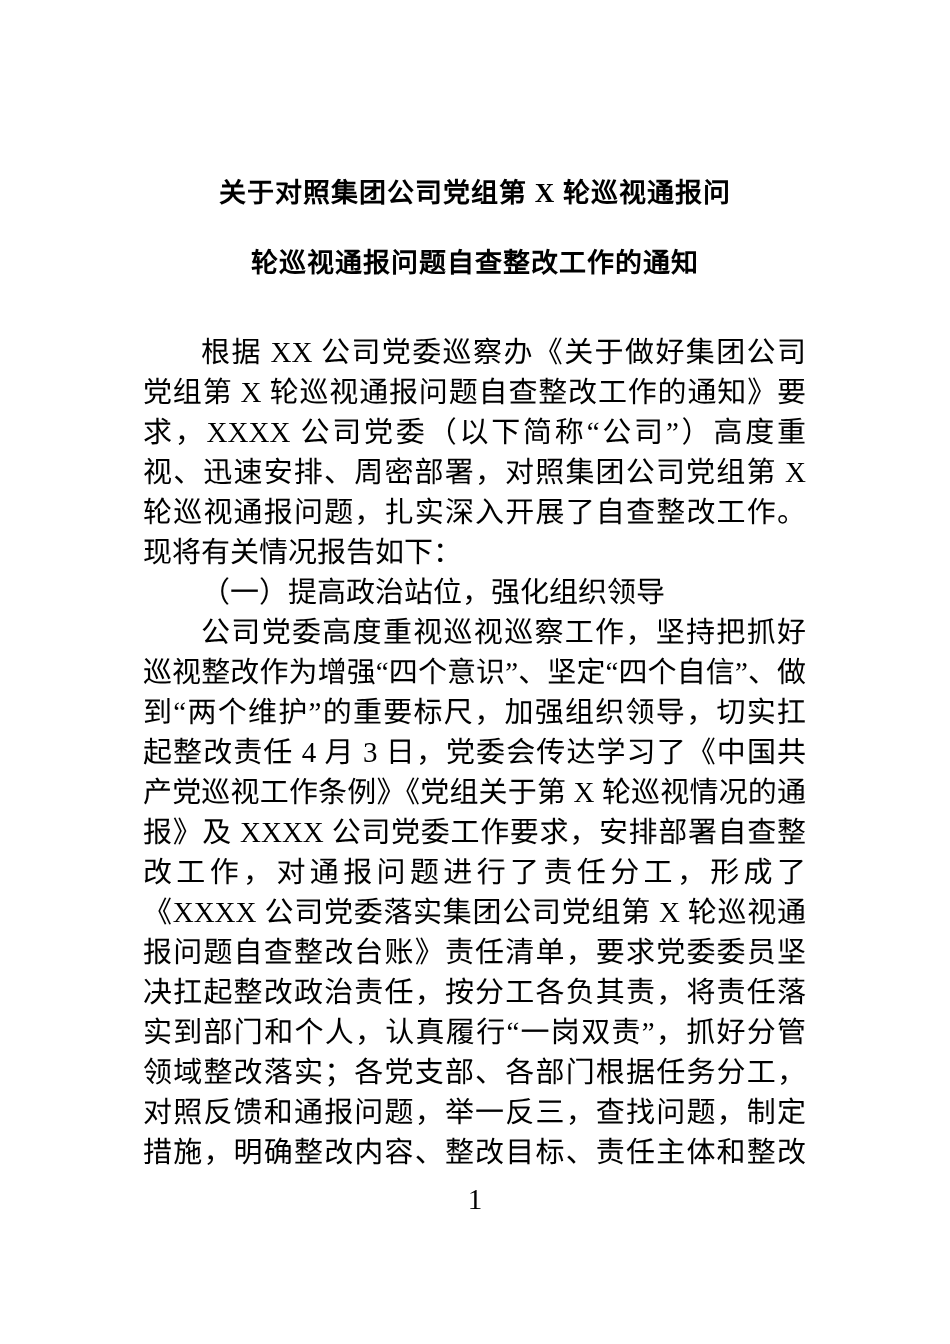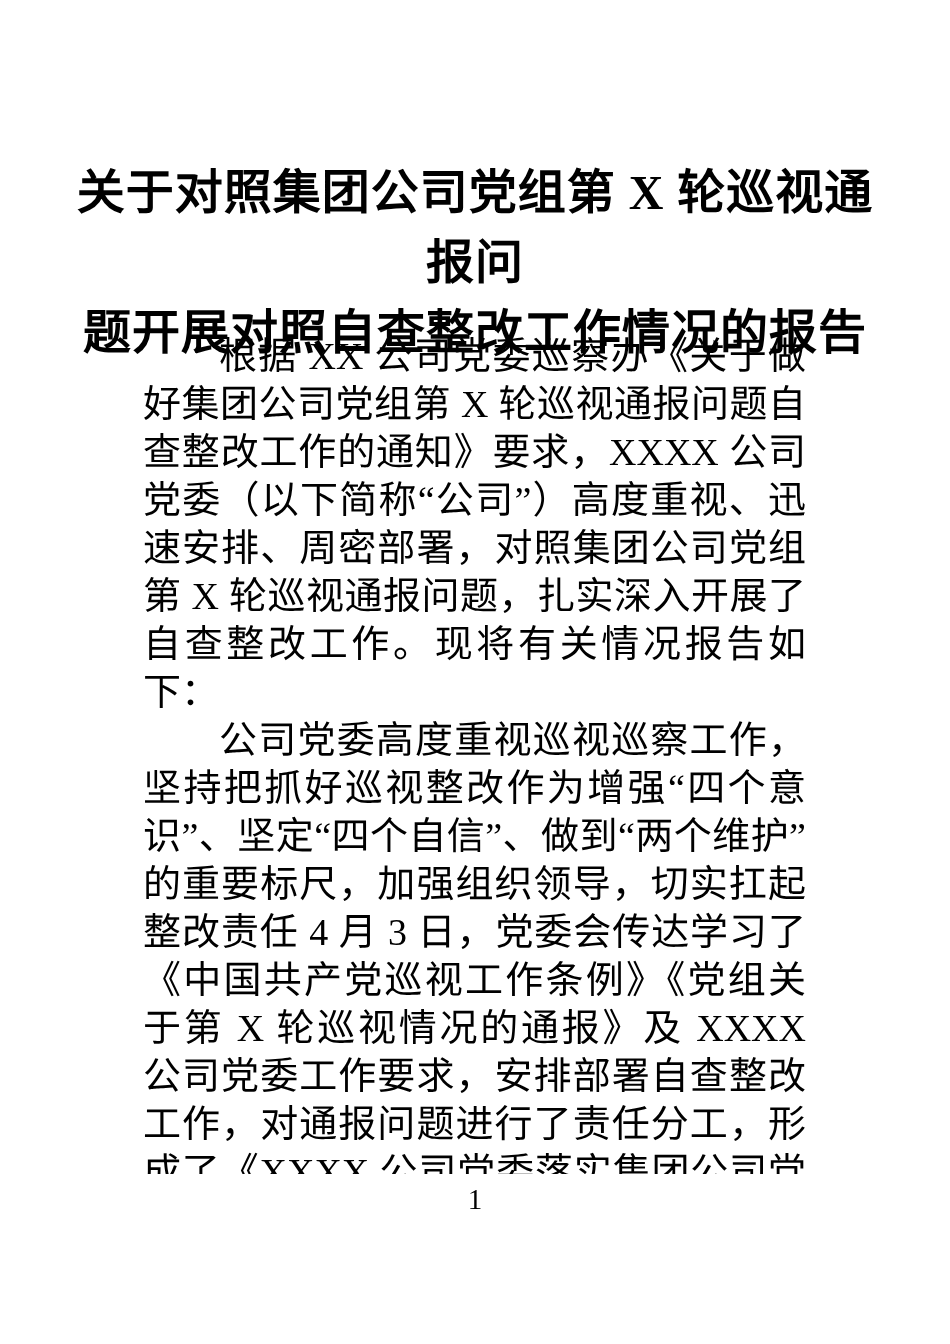--- a/index.html
+++ b/index.html
@@ -17,33 +17,33 @@
     overflow: hidden;
     font-family: "Liberation Serif", "DejaVu Serif", serif;
   }
   .title-block {
     position: absolute;
     top: 158px;
     left: 60px;
     right: 60px;
     text-align: center;
     font-weight: 700;
-    font-size: 48px;
+    font-size: 27px;
     line-height: 70px;
     letter-spacing: 1px;
   }
   .content {
     position: absolute;
     top: 332px;
     left: 143px;
     width: 663px;
     height: 842px;
     overflow: hidden;
-    font-size: 38px;
-    line-height: 48px;
+    font-size: 29px;
+    line-height: 40px;
     text-align: justify;
     text-justify: inter-ideograph;
   }
   .content p {
     margin: 0;
     padding: 0;
     text-indent: 2em;
   }
   .page-number {
     position: absolute;
@@ -55,23 +55,24 @@
     line-height: 35px;
   }
 </style>
 </head>
 <body>
 
 <div class="page">
 
   <div class="title-block">
     <div>关于对照集团公司党组第 X 轮巡视通报问</div>
-    <div>题开展对照自查整改工作情况的报告</div>
+    <div>轮巡视通报问题自查整改工作的通知</div>
   </div>
 
   <div class="content">
     <p>根据 XX 公司党委巡察办《关于做好集团公司党组第 X 轮巡视通报问题自查整改工作的通知》要求，XXXX 公司党委（以下简称“公司”）高度重视、迅速安排、周密部署，对照集团公司党组第 X 轮巡视通报问题，扎实深入开展了自查整改工作。现将有关情况报告如下：</p>
+    <p>（一）提高政治站位，强化组织领导</p>
     <p>公司党委高度重视巡视巡察工作，坚持把抓好巡视整改作为增强“四个意识”、坚定“四个自信”、做到“两个维护”的重要标尺，加强组织领导，切实扛起整改责任 4 月 3 日，党委会传达学习了《中国共产党巡视工作条例》《党组关于第 X 轮巡视情况的通报》及 XXXX 公司党委工作要求，安排部署自查整改工作，对通报问题进行了责任分工，形成了《XXXX 公司党委落实集团公司党组第 X 轮巡视通报问题自查整改台账》责任清单，要求党委委员坚决扛起整改政治责任，按分工各负其责，将责任落实到部门和个人，认真履行“一岗双责”，抓好分管领域整改落实；各党支部、各部门根据任务分工，对照反馈和通报问题，举一反三，查找问题，制定措施，明确整改内容、整改目标、责任主体和整改时限，提高整改实效，注重标本兼治，注重成果应用，通过自查整改促进全年各项工作取得新成效。公司党委第一时间成立了巡视整改工作领导小组，领导小组下设办公室，统筹推进巡视整改工作。整改工作领导小组坚持及时调度、督导检查重点工作落实情况</p>
   </div>
 
   <div class="page-number">1</div>
 
 </div>
 
 </body></html>

